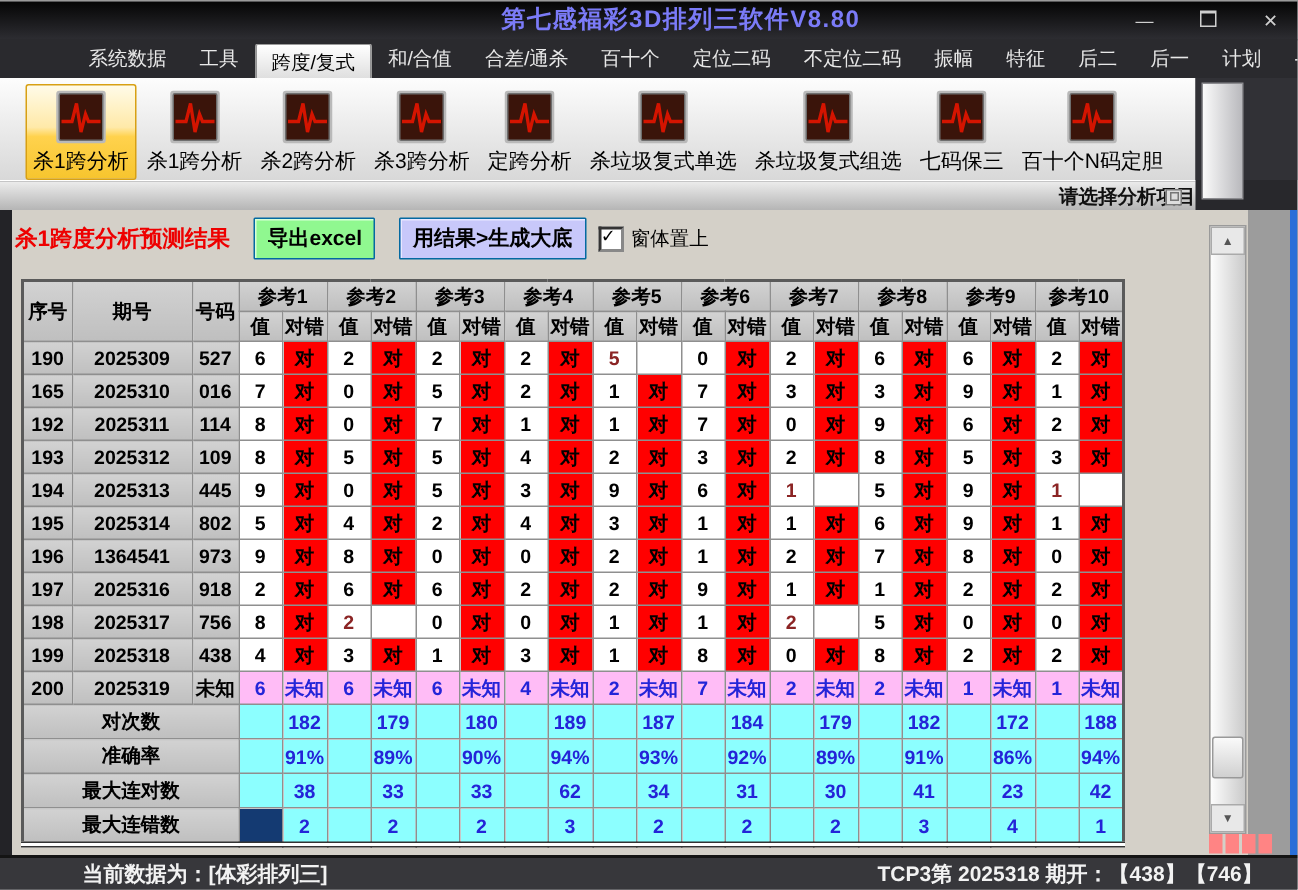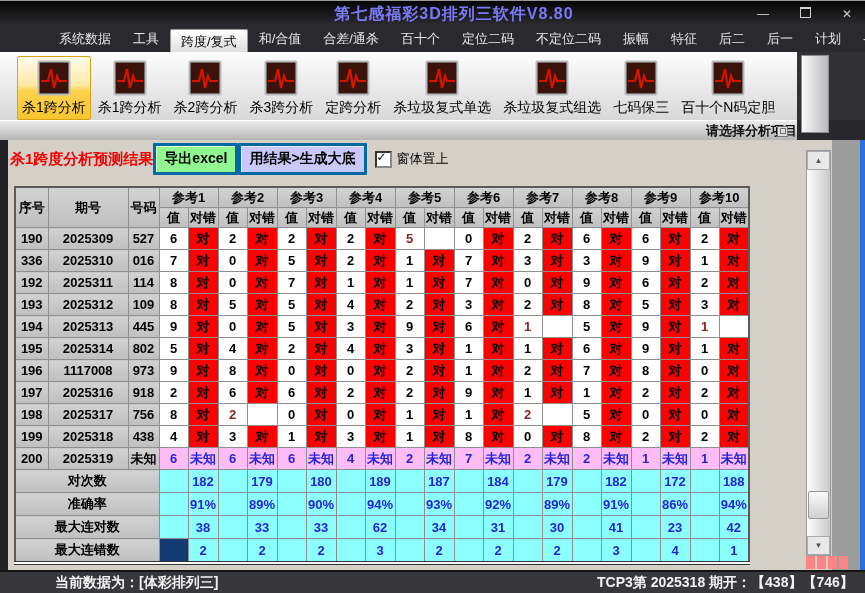--- a/index.html
+++ b/index.html
@@ -41,22 +41,22 @@
   .content{position:absolute;left:0;top:140px;width:865px;height:430px;background:#d4d0c8;}
   .edge-left{position:absolute;left:0;top:0;width:8px;height:430px;background:#232327;}
   .edge-right{position:absolute;right:0;top:0;width:5px;height:430px;background:#2a6ed8;}
   .edge-right-gray{position:absolute;right:5px;top:0;width:28px;height:430px;background:#9c9c9c;}
   
   .result-bar{position:absolute;left:10px;top:5px;height:28px;display:flex;align-items:center;}
   .result-label{color:#ee0000;font-weight:bold;font-size:15px;white-space:nowrap;}
   .result-input{width:398px;height:22px;border:2px inset #9a9a9a;background:#fff;
                 color:#007a00;font-weight:bold;font-size:15px;letter-spacing:2px;
                 font-family:"Liberation Sans",sans-serif;padding:0 4px;margin-left:2px;}
-  .btn{height:26px;font-size:14px;font-weight:bold;color:#000;border:3px solid #0369a1;
-       border-radius:1px;padding:0 8px;margin-left:0;line-height:24px;white-space:nowrap;}
+  .btn{height:26px;font-size:14px;font-weight:bold;color:#000;border:1px solid #0369a1;
+       border-radius:1px;padding:0 8px;margin-left:16px;line-height:24px;white-space:nowrap;}
   .btn.export{background:#90f890;box-shadow:inset 1px 1px 0 #d8ffd8;}
   .btn.generate{background:#c8c8fa;box-shadow:inset 1px 1px 0 #e8e8ff;}
   .chkwrap{display:flex;align-items:center;margin-left:8px;}
   .chk{width:13px;height:13px;background:#fff;border:2px inset #888;position:relative;}
   .chk::after{content:"✓";position:absolute;left:0px;top:-3px;font-size:12px;font-weight:bold;color:#000;}
   .chklabel{font-size:13px;color:#000;margin-left:5px;white-space:nowrap;}
   
   table.grid{position:absolute;left:14px;top:46px;border-collapse:collapse;table-layout:fixed;
              border:2px solid #5a5a5a;border-bottom:4px double #333;background:#fff;}
   table.grid td{border:1px solid #8f8f8f;text-align:center;padding:0;height:21px;
@@ -81,21 +81,21 @@
   .varrow.down{bottom:0;}
   .vthumb{position:absolute;left:1px;top:340px;width:19px;height:26px;background:linear-gradient(#fafafa,#d0d0d0);
           border:1px solid #999;border-radius:2px;}
   .redseg{position:absolute;top:416px;left:806px;display:flex;gap:2px;}
   .redseg div{width:9px;height:13px;background:#ff8484;}
   
   .statusbar{position:absolute;left:0;top:570px;width:865px;height:23px;background:#37373b;
              border-top:2px solid #141414;font-size:14px;line-height:21px;}
   .st-left{position:absolute;left:55px;color:#f2f2f2;font-weight:bold;white-space:nowrap;}
   .st-mid{position:absolute;left:268px;color:#8a8aff;font-weight:bold;white-space:nowrap;}
-  .st-right{position:absolute;left:597px;color:#f2f2f2;font-weight:bold;white-space:nowrap;text-align:center;}
+  .st-right{position:absolute;left:585px;color:#f2f2f2;font-weight:bold;white-space:nowrap;text-align:center;}
 </style>
 </head>
 <body>
 
 <div class="titlebar">
   <div class="title">第七感福彩3D排列三软件V8.80</div>
   <div class="winbtns">
     <div class="wbtn">—</div>
     <div class="wbtn max"><span></span></div>
     <div class="wbtn">✕</div>
@@ -299,21 +299,21 @@
           <td class="val">2</td>
           <td class="res hit">对</td>
           <td class="val">6</td>
           <td class="res hit">对</td>
           <td class="val">6</td>
           <td class="res hit">对</td>
           <td class="val">2</td>
           <td class="res hit">对</td>
         </tr>
         <tr class="drow">
-          <td class="hd">336</td>
+          <td class="hd">165</td>
           <td class="hd">2025310</td>
           <td class="hd">016</td>
           <td class="val">7</td>
           <td class="res hit">对</td>
           <td class="val">0</td>
           <td class="res hit">对</td>
           <td class="val">5</td>
           <td class="res hit">对</td>
           <td class="val">2</td>
           <td class="res hit">对</td>
@@ -425,21 +425,21 @@
           <td class="res hit">对</td>
           <td class="val">6</td>
           <td class="res hit">对</td>
           <td class="val">9</td>
           <td class="res hit">对</td>
           <td class="val">1</td>
           <td class="res hit">对</td>
         </tr>
         <tr class="drow">
           <td class="hd">196</td>
-          <td class="hd">1117008</td>
+          <td class="hd">1364541</td>
           <td class="hd">973</td>
           <td class="val">9</td>
           <td class="res hit">对</td>
           <td class="val">8</td>
           <td class="res hit">对</td>
           <td class="val">0</td>
           <td class="res hit">对</td>
           <td class="val">0</td>
           <td class="res hit">对</td>
           <td class="val">2</td>

